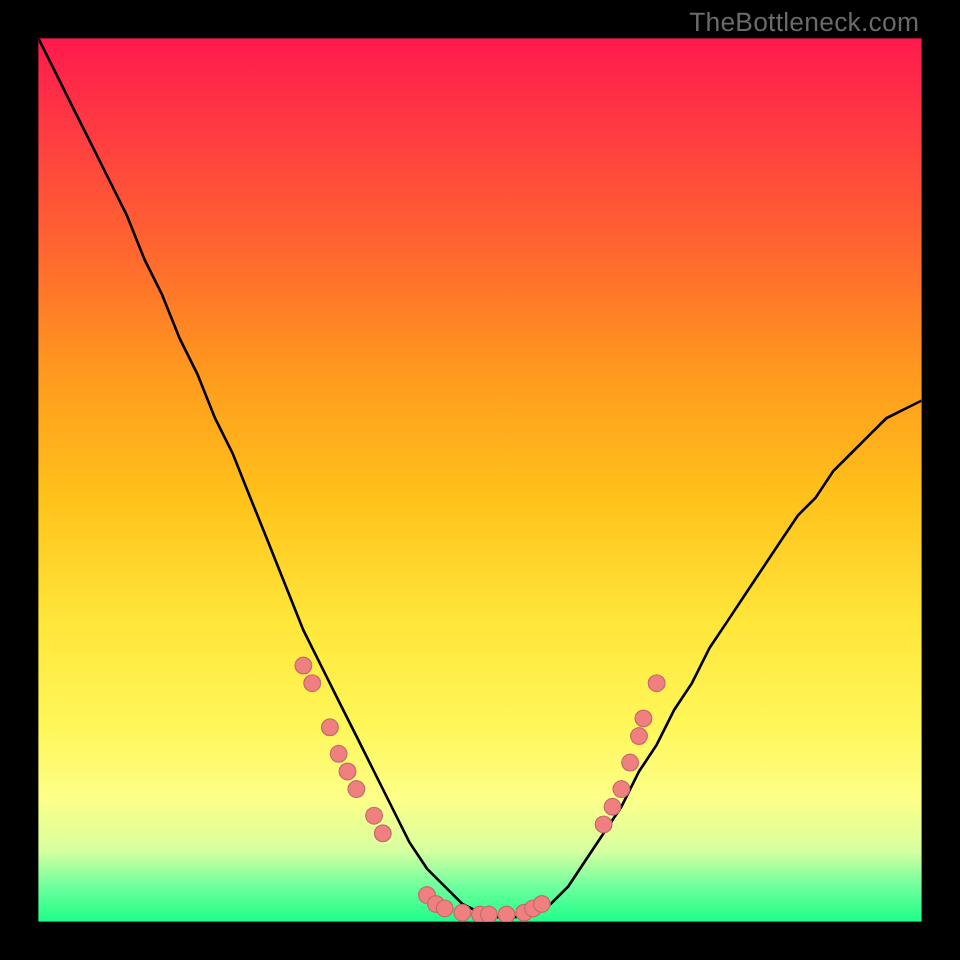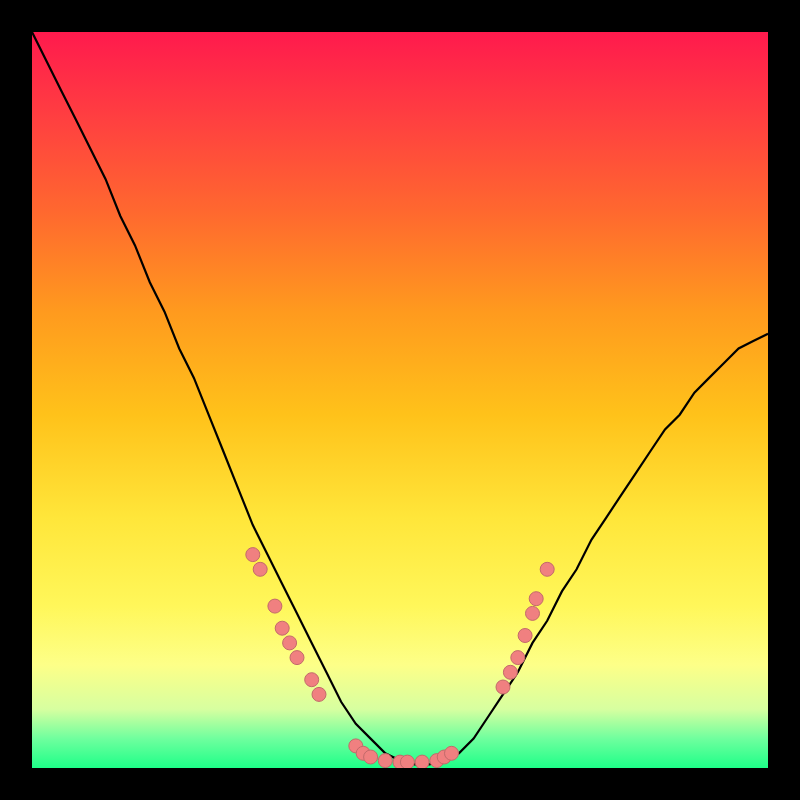--- a/index.html
+++ b/index.html
@@ -52,20 +52,21 @@
     top: 0;
     left: 0;
     width: 736px;
     height: 736px;
   }
 </style>
 </head>
 <body>
 
 <div class="frame">
+  <div class="watermark">TheBottleneck.com</div>
   <div class="plot">
     <svg class="overlay" viewBox="0 0 736 736" preserveAspectRatio="none">
       <path id="curve-path" fill="none" stroke="#000000" stroke-width="2.2" d="M0.0 0.0 L14.7 29.4 L29.4 58.9 L44.2 88.3 L58.9 117.8 L73.6 147.2 L88.3 184.0 L103.0 213.4 L117.8 250.2 L132.5 279.7 L147.2 316.5 L161.9 345.9 L176.6 382.7 L191.4 419.5 L206.1 456.3 L220.8 493.1 L235.5 522.6 L250.2 552.0 L265.0 581.4 L279.7 610.9 L294.4 640.3 L309.1 669.8 L323.8 691.8 L338.6 706.6 L353.3 721.3 L368.0 728.6 L382.7 732.3 L397.4 732.3 L412.2 728.6 L426.9 721.3 L441.6 706.6 L456.3 684.5 L471.0 662.4 L485.8 640.3 L500.5 610.9 L515.2 588.8 L529.9 559.4 L544.6 537.3 L559.4 507.8 L574.1 485.8 L588.8 463.7 L603.5 441.6 L618.2 419.5 L633.0 397.4 L647.7 382.7 L662.4 360.6 L677.1 345.9 L691.8 331.2 L706.6 316.5 L721.3 309.1 L736.0 301.8"></path>
       <g id="markers">
           <circle cx="220.8" cy="522.6" r="7" fill="#f08080" stroke="#c26a6a" stroke-width="1"></circle>
           <circle cx="228.2" cy="537.3" r="7" fill="#f08080" stroke="#c26a6a" stroke-width="1"></circle>
           <circle cx="242.9" cy="574.1" r="7" fill="#f08080" stroke="#c26a6a" stroke-width="1"></circle>
           <circle cx="250.2" cy="596.2" r="7" fill="#f08080" stroke="#c26a6a" stroke-width="1"></circle>
           <circle cx="257.6" cy="610.9" r="7" fill="#f08080" stroke="#c26a6a" stroke-width="1"></circle>
           <circle cx="265.0" cy="625.6" r="7" fill="#f08080" stroke="#c26a6a" stroke-width="1"></circle>

